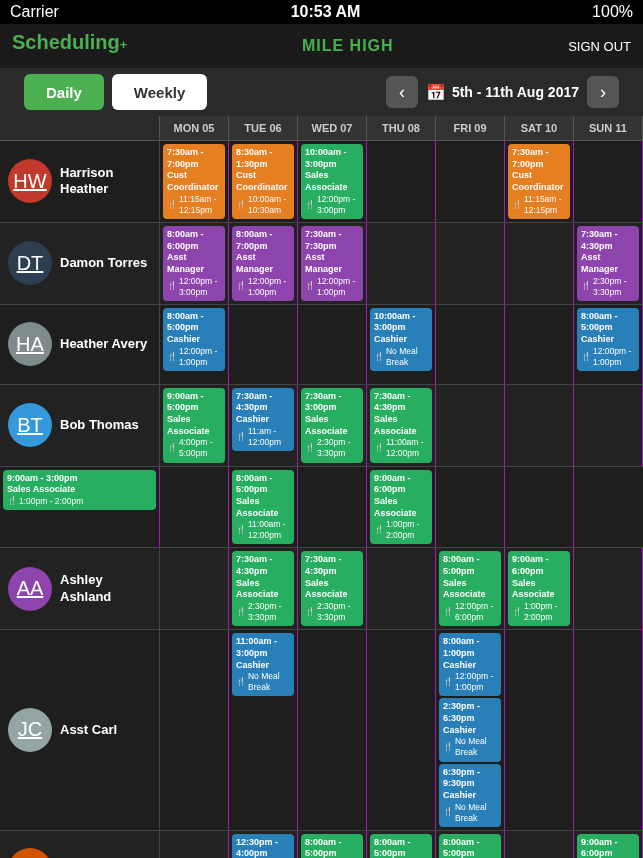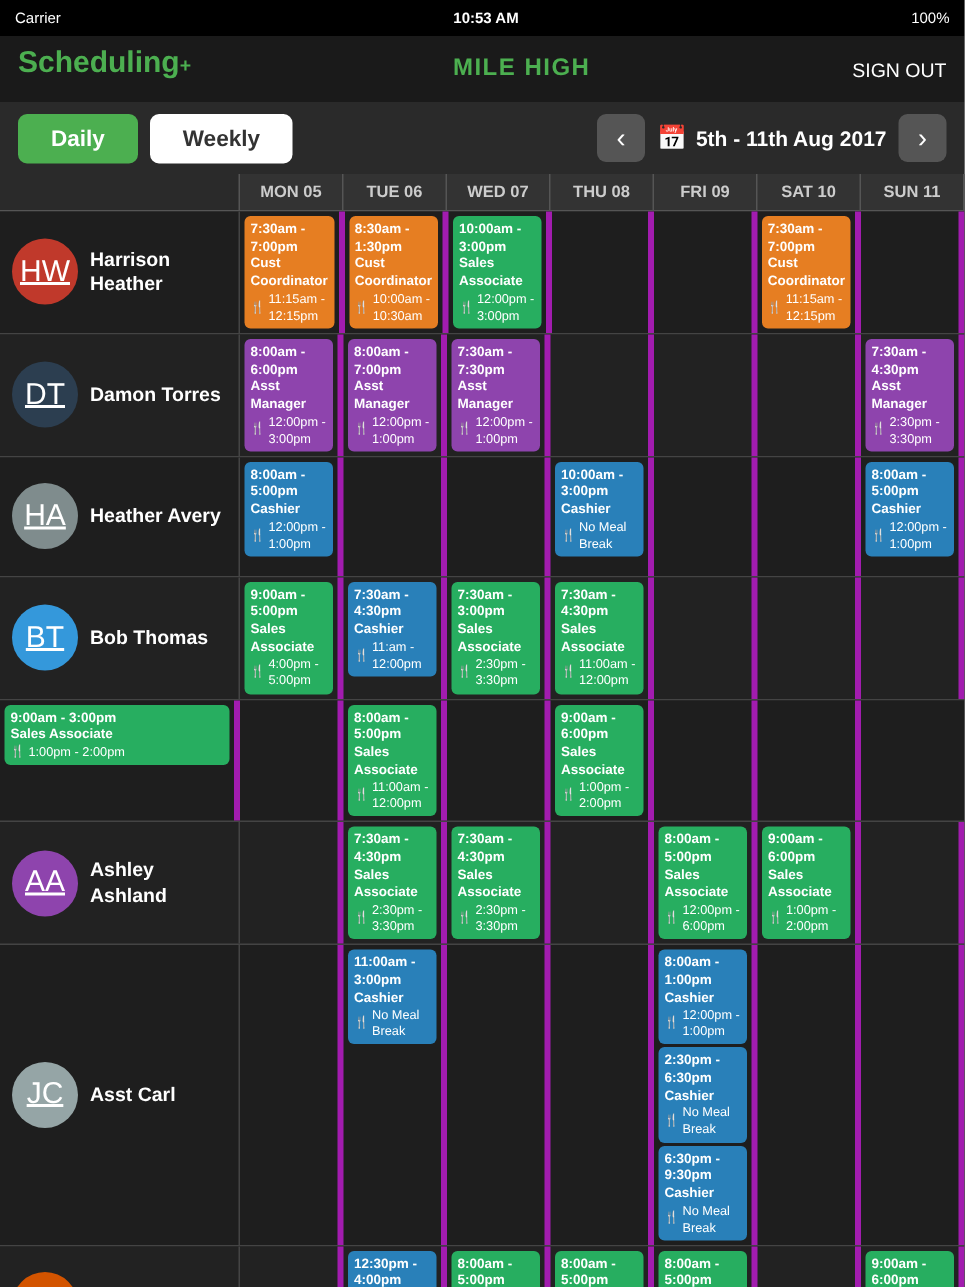--- a/index.html
+++ b/index.html
@@ -1,31 +1,31 @@
 <!DOCTYPE html>
 <html><head>
   <meta charset="utf-8">
   <style>
     * { box-sizing: border-box; margin: 0; padding: 0; }
     body { font-family: -apple-system, Arial, sans-serif; background: #f0f0f0; width: 643px; min-height: 858px; overflow-x: hidden; }
     
     
-    .status-bar { background: #000; color: #fff; display: flex; justify-content: space-between; align-items: center; padding: 0 10px; height: 24px; font-size: 10px; }
+    .status-bar { background: #000; color: #fff; display: flex; justify-content: space-between; align-items: center; padding: 0 10px; height: 24px; font-size: 16px; }
     .status-bar-center { font-weight: 600; }
     .status-right { display: flex; gap: 6px; align-items: center; }
 
     
     .app-header { background: #1a1a1a; display: flex; justify-content: space-between; align-items: center; padding: 6px 12px; height: 44px; }
     .app-logo { color: #4caf50; font-size: 20px; font-weight: bold; }
     .app-logo span { color: #4caf50; font-size: 20px; vertical-align: super; }
     .app-location { color: #4caf50; font-size: 16px; font-weight: bold; letter-spacing: 1px; }
     .sign-out { color: #fff; font-size: 13px; display: flex; align-items: center; gap: 4px; }
 
     
-    .tab-bar { background: #2a2a2a; display: flex; align-items: center; padding: 6px 12px; gap: 8px; height: 48px; }
+    .tab-bar { background: #2a2a2a; display: flex; padding: 6px 24px; gap: 8px; height: 48px; }
     .tab-btn { padding: 8px 22px; border-radius: 6px; font-size: 15px; font-weight: 600; cursor: pointer; border: none; }
     .tab-daily { background: #4caf50; color: #fff; }
     .tab-weekly { background: #fff; color: #333; }
     .nav-arrows { display: flex; gap: 4px; margin-left: auto; align-items: center; gap: 8px; }
     .arrow-btn { background: #555; border: none; color: #fff; width: 32px; height: 32px; border-radius: 6px; font-size: 18px; cursor: pointer; display: flex; align-items: center; justify-content: center; }
     .date-range { color: #fff; font-size: 14px; font-weight: 600; display: flex; align-items: center; gap: 6px; }
     .calendar-icon { font-size: 16px; }
 
     
     .schedule-grid { background: #1a1a1a; }
@@ -37,21 +37,21 @@
 
     
     .employee-row { display: grid; grid-template-columns: 160px repeat(7, 1fr); border-bottom: 1px solid #444; min-height: 80px; }
     .employee-row:nth-child(even) { background: #222; }
     .employee-row:nth-child(odd) { background: #1e1e1e; }
     
     .employee-info { display: flex; align-items: center; gap: 8px; padding: 8px; border-right: 1px solid #444; }
     .avatar { width: 44px; height: 44px; border-radius: 50%; background: #666; overflow: hidden; flex-shrink: 0; display: flex; align-items: center; justify-content: center; font-size: 20px; text-decoration: underline; }
     .employee-name { color: #fff; font-size: 13px; font-weight: 600; line-height: 1.3; }
 
-    .day-cell { border-right: 4px solid #a21caf; padding: 3px; display: flex; flex-direction: column; gap: 2px; }
+    .day-cell { border-right: 1px solid #a21caf; padding: 3px; display: flex; flex-direction: column; gap: 2px; }
 
     
     .shift-card { border-radius: 4px; padding: 3px 4px; font-size: 9.5px; line-height: 1.3; color: #fff; }
     .shift-card.orange { background: #e67e22; }
     .shift-card.green { background: #27ae60; }
     .shift-card.blue { background: #2980b9; }
     .shift-card.purple { background: #8e44ad; }
     
     .shift-time { font-weight: 700; font-size: 9px; }
     .shift-role { font-weight: 600; font-size: 9px; }

